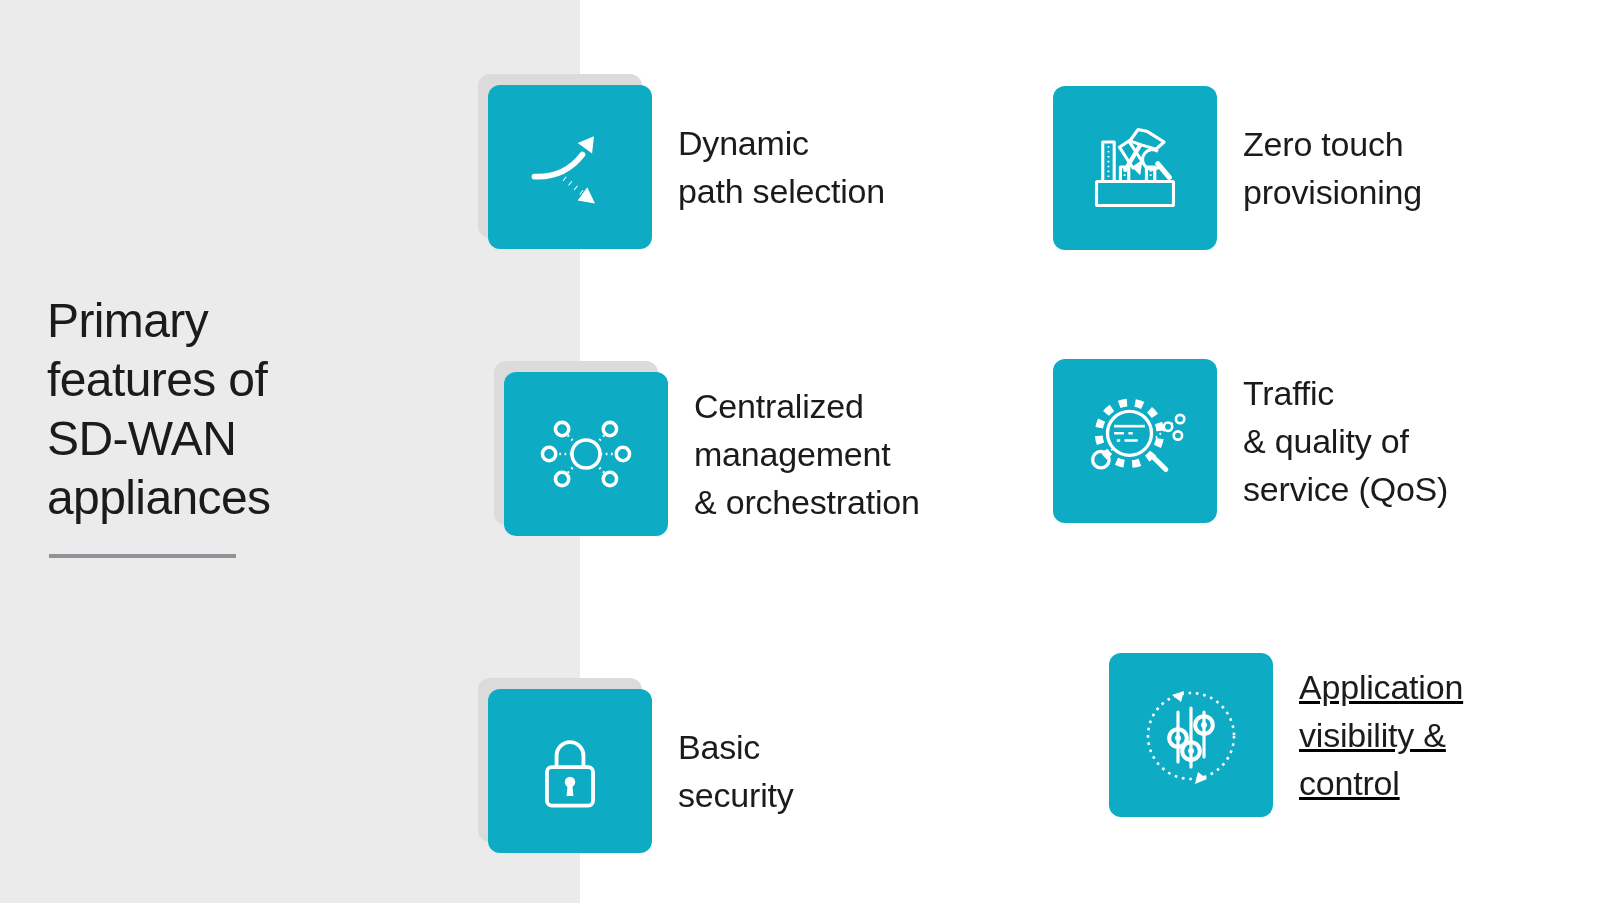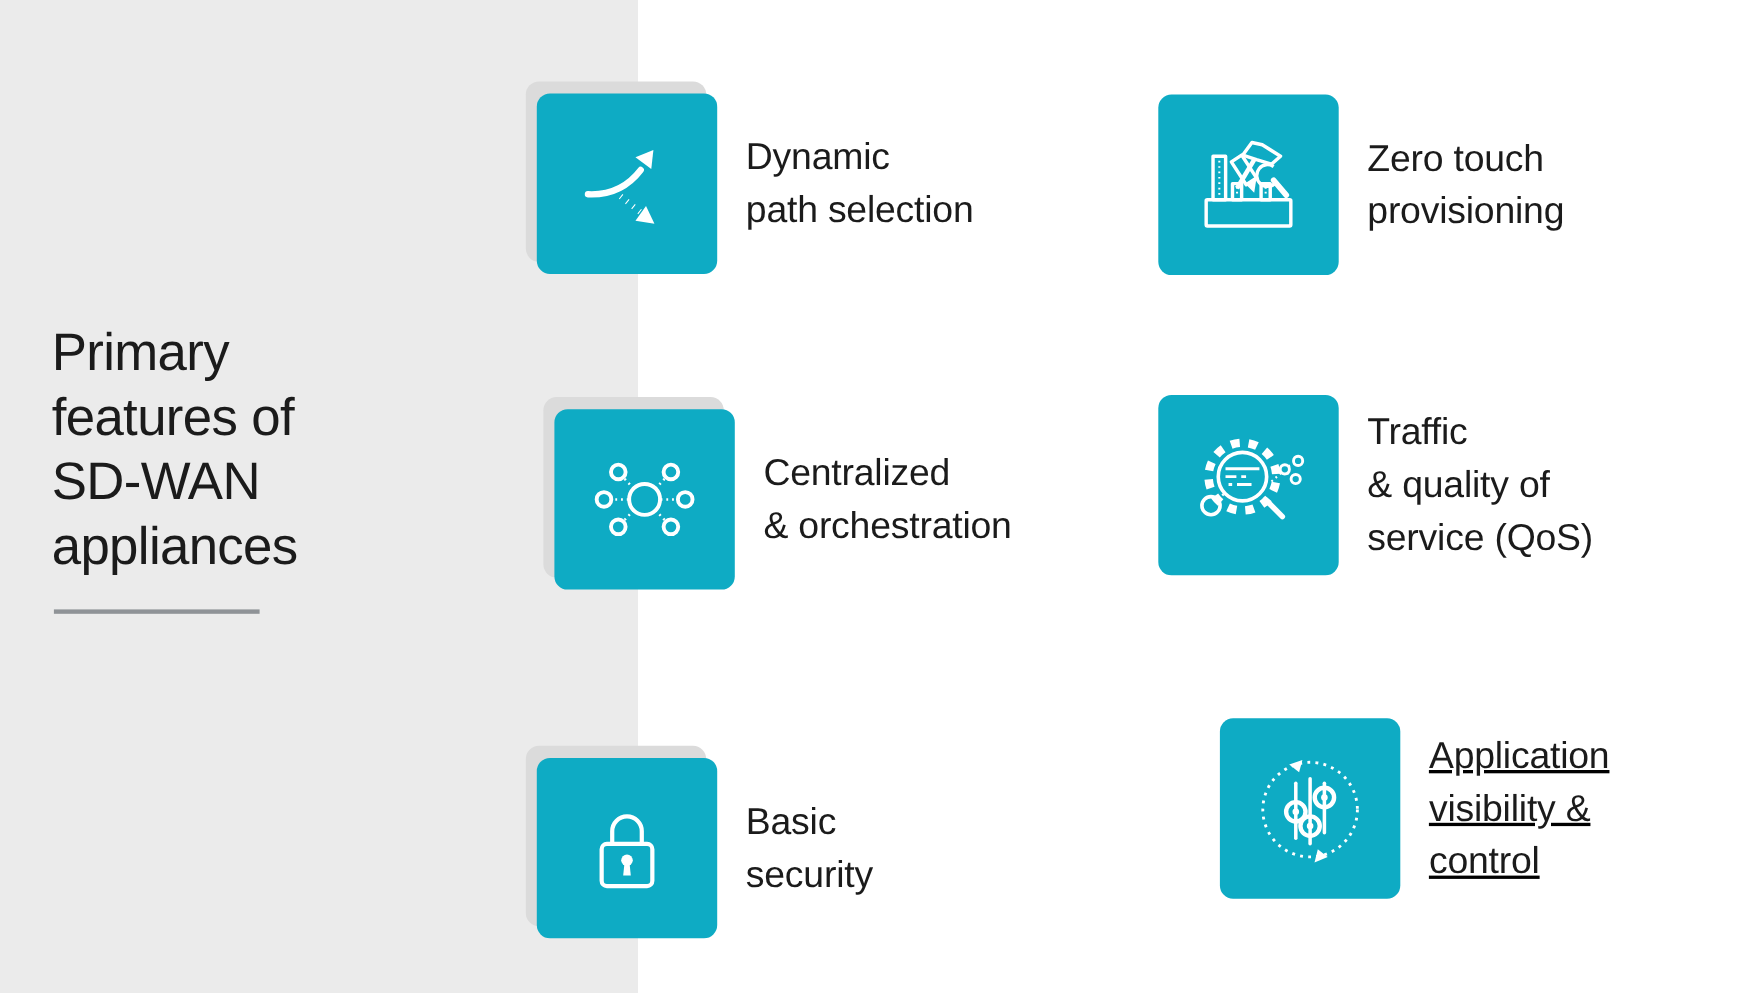--- a/index.html
+++ b/index.html
@@ -120,20 +120,21 @@
           <line x1="59.5" y1="40.5" x2="68" y2="31.5"></line>
           <line x1="36" y1="50" x2="21.5" y2="50"></line>
           <line x1="64" y1="50" x2="78.5" y2="50"></line>
           <line x1="40.5" y1="59.5" x2="32" y2="68.5"></line>
           <line x1="59.5" y1="59.5" x2="68" y2="68.5"></line>
         </g>
       </svg>
     </div>
     <div class="label">
       <div>Centralized</div>
+      <div>management</div>
       <div>&amp; orchestration</div>
     </div>
   </div>
 
   <div class="feature f4">
     <div class="tile">
       <svg width="110" height="110" viewBox="0 0 100 100" fill="none" stroke="currentColor">
         <circle cx="45" cy="43" r="28" stroke-width="7" stroke-dasharray="7.3 7.36" transform="rotate(10 45 43)"></circle>
         <circle cx="45" cy="43" r="20" stroke-width="3"></circle>
         <line x1="31" y1="36.5" x2="59" y2="36.5" stroke-width="2.4"></line>

